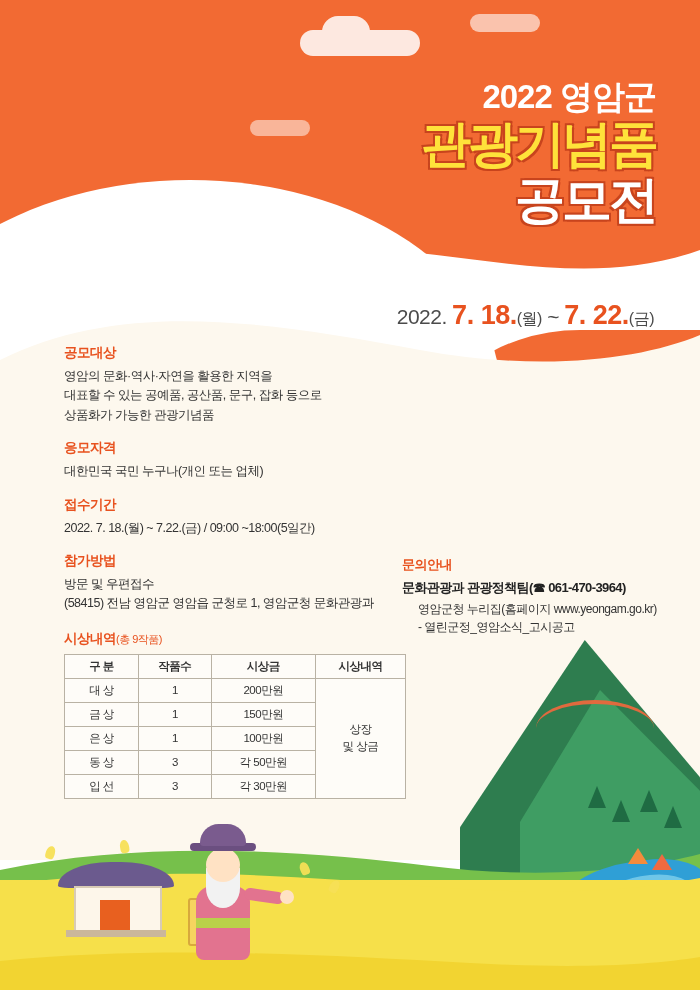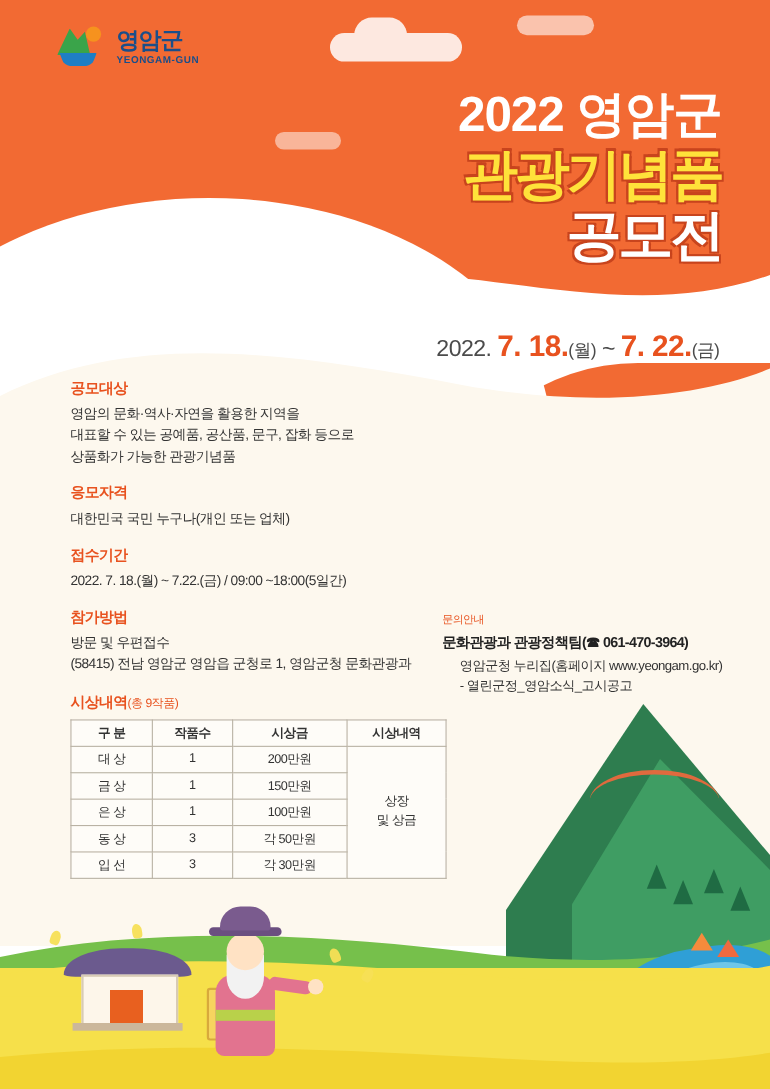--- a/index.html
+++ b/index.html
@@ -112,21 +112,21 @@
   .logo-mark{width:46px;height:38px;position:relative;}
   .logo-mark .m-green{position:absolute;left:0;top:2px;width:30px;height:24px;background:#3aa44a;clip-path:polygon(0% 100%,38% 0%,62% 42%,84% 12%,100% 100%);}
   .logo-mark .m-blue{position:absolute;left:2px;top:24px;width:34px;height:12px;background:#1f7ec4;border-radius:0 0 14px 14px;clip-path:polygon(0 0,100% 0,86% 100%,14% 100%);}
   .logo-mark .m-orange{position:absolute;left:26px;top:0px;width:14px;height:14px;background:#f6921e;border-radius:50%;}
   .logo-text{line-height:1;}
   .logo-kr{font-size:21px;font-weight:bold;color:#1a4e8a;letter-spacing:-1px;}
   .logo-en{font-size:9px;font-weight:bold;color:#1a4e8a;letter-spacing:.5px;margin-top:2px;}
 
   
   .headline{position:absolute;right:44px;top:78px;text-align:right;}
-  .hl-1{font-size:45px;font-weight:bold;color:#ffffff;letter-spacing:-1px;line-height:1.15;}
+  .hl-1{font-size:33px;font-weight:bold;color:#ffffff;letter-spacing:-1px;line-height:1.15;}
   .hl-2{font-size:50px;font-weight:bold;color:#ffe23a;letter-spacing:-3px;line-height:1.12;
         text-shadow:2px 2px 0 #c8441d,-2px 2px 0 #c8441d,2px -2px 0 #c8441d,-2px -2px 0 #c8441d;}
   .hl-3{font-size:50px;font-weight:bold;color:#ffffff;letter-spacing:-3px;line-height:1.12;
         text-shadow:2px 2px 0 #c8441d,-2px 2px 0 #c8441d,2px -2px 0 #c8441d,-2px -2px 0 #c8441d;}
   .dates{position:absolute;right:46px;top:300px;text-align:right;font-size:21px;color:#4b4b4b;letter-spacing:-.5px;}
   .dates b{color:#e8521f;font-size:27px;}
   .dates .sm{font-size:16px;color:#4b4b4b;}
 
   
   .content{position:absolute;left:64px;top:344px;width:360px;color:#2f2f2f;}
@@ -134,21 +134,21 @@
   .sec-title{color:#e8521f;font-weight:bold;font-size:13.5px;margin-bottom:5px;letter-spacing:-.5px;}
   .sec-body{font-size:12.5px;line-height:1.55;color:#333;letter-spacing:-.5px;}
   .award-title{color:#e8521f;font-weight:bold;font-size:13.5px;margin:16px 0 6px 0;letter-spacing:-.5px;}
   .award-title .sub{color:#e8521f;font-size:11px;font-weight:normal;}
 
   table.awards{border-collapse:collapse;width:342px;font-size:11.5px;color:#333;background:rgba(255,255,255,.6);}
   table.awards th,table.awards td{border:1px solid #b9b2a4;padding:4px 12px;text-align:center;letter-spacing:-.5px;}
   table.awards th{font-weight:bold;}
 
   .contact{position:absolute;left:402px;top:556px;width:270px;}
-  .contact .c-title{color:#e8521f;font-weight:normal;font-size:10px;margin-bottom:5px;letter-spacing:-.5px;}
+  .contact .c-title{color:#e8521f;font-weight:bold;font-size:13px;margin-bottom:5px;letter-spacing:-.5px;}
   .contact .c-strong{font-size:13px;font-weight:bold;color:#222;letter-spacing:-.6px;margin-bottom:3px;}
   .contact .c-line{font-size:12px;color:#333;line-height:1.5;letter-spacing:-.5px;margin-left:16px;}
 </style>
 </head>
 <body>
 
 <div class="poster">
 
   <div class="bg-orange-top"></div>
   <div class="bg-orange-curve"></div>
@@ -186,31 +186,20 @@
   <div class="ch-beard"></div>
   <div class="ch-face"></div>
   <div class="ch-hat-brim"></div>
   <div class="ch-hat"></div>
 
   <div class="petal" style="left:46px;top:846px;transform:rotate(18deg);"></div>
   <div class="petal" style="left:300px;top:862px;transform:rotate(-22deg);"></div>
   <div class="petal" style="left:330px;top:880px;transform:rotate(30deg);"></div>
   <div class="petal" style="left:120px;top:840px;transform:rotate(-10deg);"></div>
 
-  <div class="logo">
-    <div class="logo-mark">
-      <div class="m-green"></div>
-      <div class="m-blue"></div>
-      <div class="m-orange"></div>
-    </div>
-    <div class="logo-text">
-      <div class="logo-kr">영암군</div>
-      <div class="logo-en">YEONGAM-GUN</div>
-    </div>
-  </div>
 
   <div class="headline">
     <div class="hl-1">2022 영암군</div>
     <div class="hl-2">관광기념품</div>
     <div class="hl-3">공모전</div>
   </div>
 
   <div class="dates">
     <span>2022.</span>
     <b>7. 18.</b><span class="sm">(월)</span>

